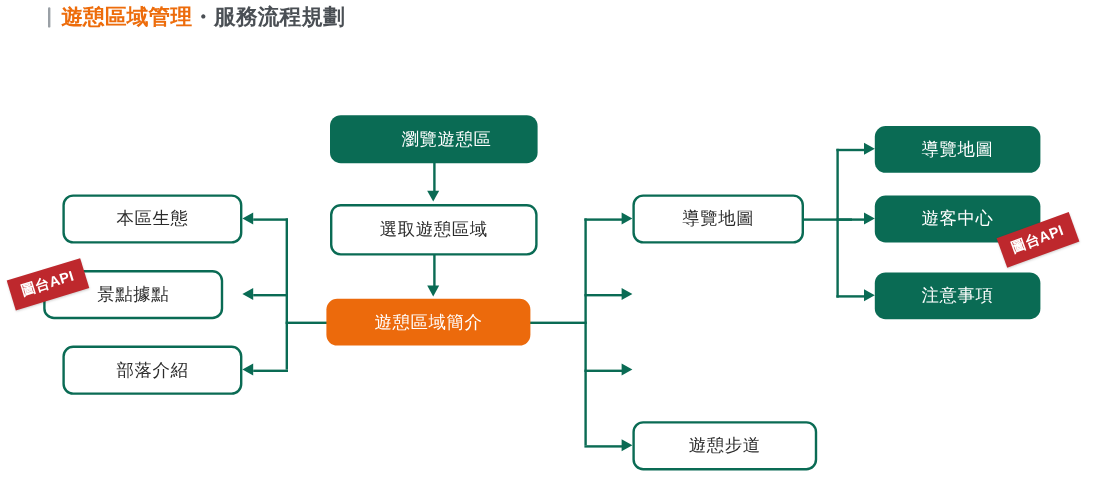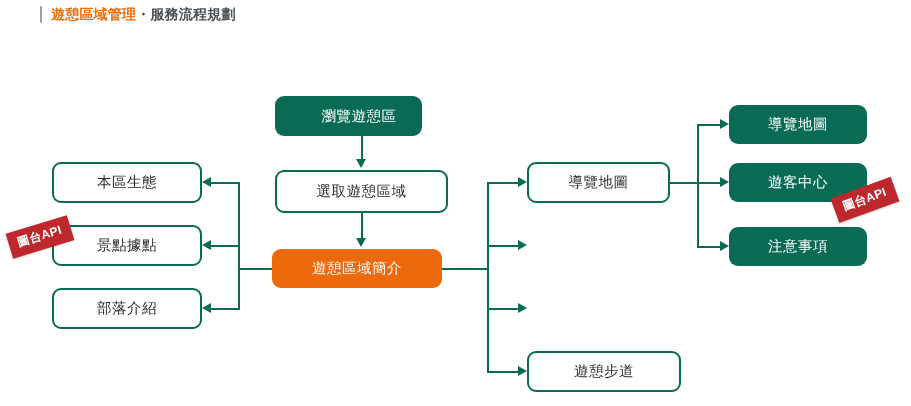--- a/index.html
+++ b/index.html
@@ -8,21 +8,21 @@
     background:#ffffff;
     font-family:"Liberation Sans","DejaVu Sans",sans-serif;
     position:relative;overflow:hidden;
     -webkit-font-smoothing:antialiased;
   }
   #stage{position:absolute;left:0;top:0;width:911px;height:406px;}
 
   
   .title-wrap{position:absolute;left:40px;top:2px;display:flex;align-items:center;height:24px;}
   .title-bar{width:2px;height:17px;background:#9aa0a6;margin-right:9px;border-radius:1px;}
-  .title-text{font-size:14px;font-weight:bold;letter-spacing:.2px;white-space:nowrap;line-height:1;}
+  .title-text{font-size:18px;font-weight:bold;letter-spacing:.2px;white-space:nowrap;line-height:1;}
   .t-orange{color:#ED6C0B;}
   .t-dark{color:#4a4f54;}
 
   
   .node{
     position:absolute;box-sizing:border-box;
     display:flex;align-items:center;justify-content:center;
     font-size:14.5px;letter-spacing:.5px;
     border-radius:9px;
     z-index:4;
@@ -90,28 +90,28 @@
 
   <div class="ln h" style="left:670px;top:182px;width:40px;"></div>
   <div class="ln v" style="left:697px;top:124px;height:124px;"></div>
   <div class="ln h" style="left:697px;top:124px;width:24px;"></div>
   <div class="arrow right" style="left:720px;top:118.5px;"></div>
   <div class="ln h" style="left:697px;top:182px;width:24px;"></div>
   <div class="arrow right" style="left:720px;top:176.5px;"></div>
   <div class="ln h" style="left:697px;top:246px;width:24px;"></div>
   <div class="arrow right" style="left:720px;top:240.5px;"></div>
 
-  <div class="node fill-green" style="left:275px;top:96px;width:147px;height:40px;padding-left:21px;">瀏覽遊憩區</div>
+  <div class="node fill-green" style="left:275px;top:96px;width:173px;height:40px;padding-left:21px;">瀏覽遊憩區</div>
 
   <div class="node outline" style="left:275px;top:170px;width:173px;height:43px;">選取遊憩區域</div>
 
   <div class="node fill-orange" style="left:272px;top:249px;width:170px;height:39px;">遊憩區域簡介</div>
 
   <div class="node outline" style="left:52px;top:162px;width:150px;height:41px;text-align:center;">本區生態</div>
-  <div class="node outline" style="left:52px;top:225px;width:150px;height:41px;">景點據點</div>
+  <div class="node outline" style="left:36px;top:225px;width:150px;height:41px;">景點據點</div>
   <div class="node outline" style="left:52px;top:288px;width:150px;height:41px;">部落介紹</div>
 
   <div class="node outline" style="left:527px;top:162px;width:143px;height:41px;">導覽地圖</div>
   <div class="node outline" style="left:527px;top:351px;width:154px;height:41px;">遊憩步道</div>
 
   <div class="node fill-green" style="left:729px;top:105px;width:138px;height:39px;">導覽地圖</div>
   <div class="node fill-green" style="left:729px;top:163px;width:138px;height:39px;">遊客中心</div>
   <div class="node fill-green" style="left:729px;top:227px;width:138px;height:39px;">注意事項</div>
 
   <div class="badge" style="left:8px;top:224px;transform:rotate(-17deg);transform-origin:center;">圖台API</div>

